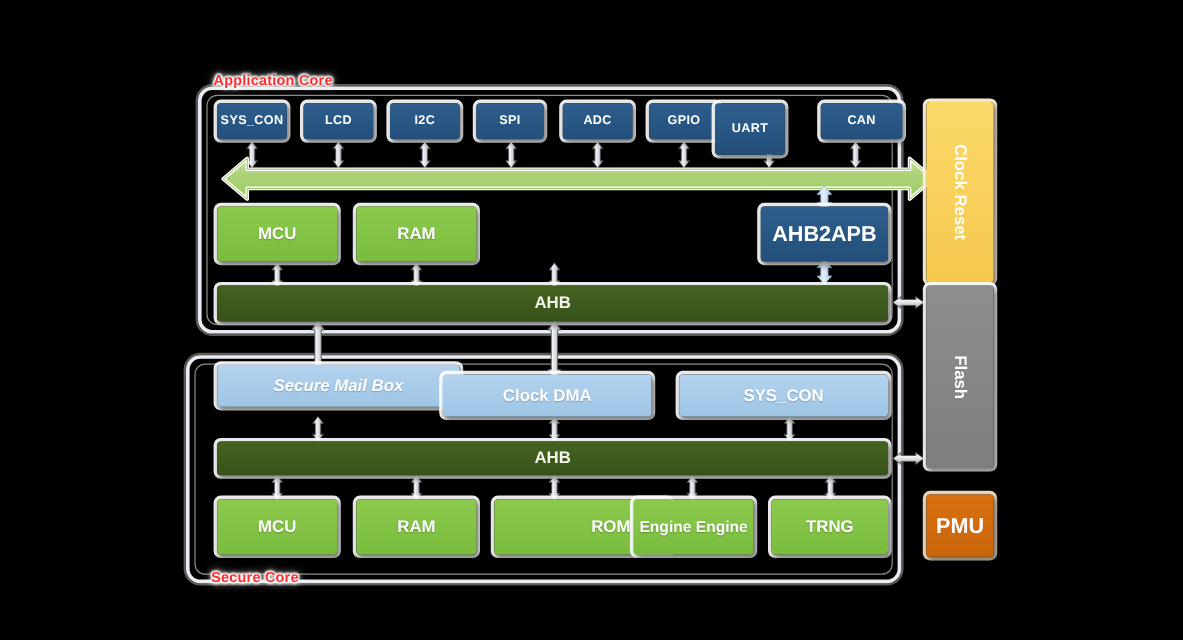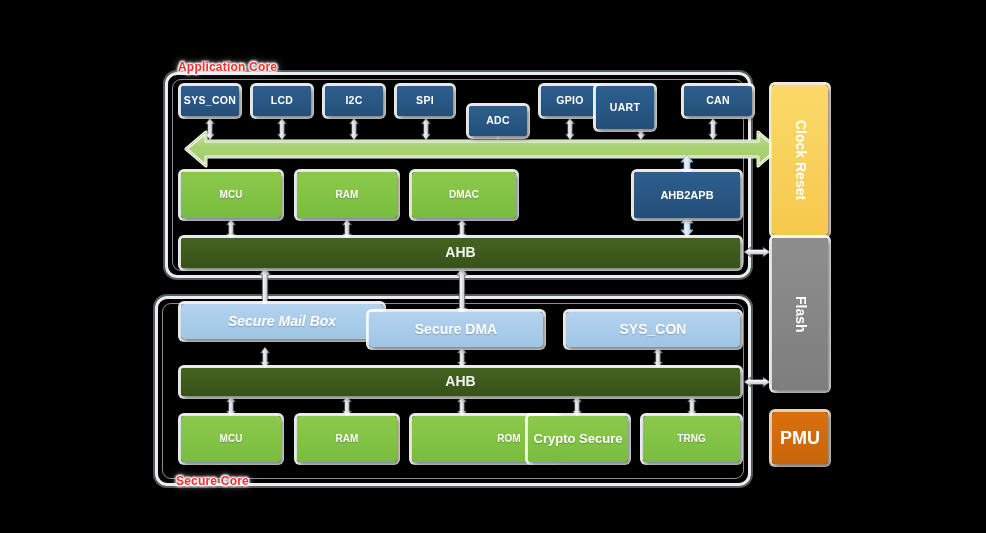--- a/index.html
+++ b/index.html
@@ -41,23 +41,23 @@
     display:flex;align-items:center;justify-content:center;
     text-align:center;
     color:#fff;
     font-weight:bold;
     border-radius:3px;
     box-shadow:2px 3px 4px rgba(0,0,0,.45), 0 0 0 3px rgba(255,255,255,.92);
     line-height:1.12;
     z-index:4;
   }
   .periph{ background:linear-gradient(#2e5f8e,#234f79); font-size:10.5px; letter-spacing:.3px;}
-  .green { background:linear-gradient(#8cc94c,#79bd3e); font-size:10px; text-shadow:0 1px 1px rgba(0,0,0,.25);}
+  .green { background:linear-gradient(#8cc94c,#79bd3e); font-size:14px; text-shadow:0 1px 1px rgba(0,0,0,.25);}
   .lblue { background:linear-gradient(#b3d2ee,#9fc6e6); font-size:14px; color:#fff; text-shadow:0 1px 1px rgba(90,120,150,.55);}
-  .dblue { background:linear-gradient(#2e5f8e,#234f79); font-size:11px;}
+  .dblue { background:linear-gradient(#2e5f8e,#234f79); font-size:18px;}
   .bus   { background:linear-gradient(#44631f,#37521a); font-size:14px; color:#f2f6ec;}
   .yellow{ background:linear-gradient(#fbd96a,#f6c84d); font-size:14px; color:#fff; box-shadow:2px 3px 4px rgba(0,0,0,.45),0 0 0 3px rgba(255,248,225,.95);}
   .gray  { background:linear-gradient(#8e8e8e,#7e7e7e); font-size:14px; color:#fff;}
   .orange{ background:linear-gradient(#d9700f,#c9650b); font-size:18px; color:#fff; box-shadow:2px 3px 4px rgba(0,0,0,.45),0 0 0 3px rgba(255,236,210,.9);}
   .vert  { writing-mode:vertical-rl; text-orientation:mixed; }
 </style>
 </head>
 <body>
 
 <div id="canvas">
@@ -145,46 +145,45 @@
 
   <div class="core-frame" style="left:165px;top:72px;width:580px;height:200px;">
     <div class="inner-line"></div>
   </div>
   <div class="core-label" style="left:178px;top:60px;">Application Core</div>
 
   <div class="box periph" style="left:181px;top:86px;width:58px;height:30px;">SYS_CON</div>
   <div class="box periph" style="left:253px;top:86px;width:58px;height:30px;">LCD</div>
   <div class="box periph" style="left:325px;top:86px;width:58px;height:30px;">I2C</div>
   <div class="box periph" style="left:397px;top:86px;width:56px;height:30px;">SPI</div>
-  <div class="box periph" style="left:469px;top:86px;width:58px;height:30px;margin-top:20px;">ADC</div>
+  <div class="box periph" style="left:469px;top:86px;width:58px;height:30px;">ADC</div>
   <div class="box periph" style="left:541px;top:86px;width:58px;height:30px;">GPIO</div>
   <div class="box periph" style="left:596px;top:86px;width:58px;height:43px;">UART</div>
   <div class="box periph" style="left:684px;top:86px;width:68px;height:30px;">CAN</div>
 
   <div class="box green" style="left:181px;top:172px;width:100px;height:46px;">MCU</div>
   <div class="box green" style="left:297px;top:172px;width:100px;height:46px;">RAM</div>
-  <div class="box green" style="left:412px;top:172px;width:104px;height:46px;">DMAC</div>
   <div class="box dblue" style="left:634px;top:172px;width:106px;height:46px;">AHB2APB</div>
 
   <div class="box bus" style="left:181px;top:238px;width:559px;height:30px;">AHB</div>
 
   <div class="core-frame" style="left:155px;top:296px;width:590px;height:184px;">
     <div class="inner-line"></div>
   </div>
   <div class="core-label" style="left:176px;top:474px;">Secure Core</div>
 
   <div class="box lblue" style="left:181px;top:304px;width:202px;height:35px;font-style:italic;">Secure Mail Box</div>
-  <div class="box lblue" style="left:369px;top:312px;width:174px;height:35px;">Secure DMA</div>
+  <div class="box lblue" style="left:369px;top:312px;width:174px;height:35px;">Clock DMA</div>
   <div class="box lblue" style="left:566px;top:312px;width:174px;height:35px;">SYS_CON</div>
 
   <div class="box bus" style="left:181px;top:368px;width:559px;height:28px;">AHB</div>
 
   <div class="box green" style="left:181px;top:416px;width:100px;height:46px;">MCU</div>
   <div class="box green" style="left:297px;top:416px;width:100px;height:46px;">RAM</div>
   <div class="box green" style="left:412px;top:416px;width:100px;height:46px;padding-left:47px;">ROM</div>
-  <div class="box green" style="left:528px;top:416px;width:100px;height:46px;font-size:13px;">Crypto Secure</div>
+  <div class="box green" style="left:528px;top:416px;width:100px;height:46px;font-size:13px;">Engine Engine</div>
   <div class="box green" style="left:643px;top:416px;width:97px;height:46px;">TRNG</div>
 
   <div class="box yellow vert" style="left:772px;top:85px;width:56px;height:150px;">Clock Reset</div>
   <div class="box gray vert" style="left:772px;top:238px;width:56px;height:152px;">Flash</div>
   <div class="box orange" style="left:772px;top:412px;width:56px;height:52px;">PMU</div>
 
 </div>
 
 </body></html>

